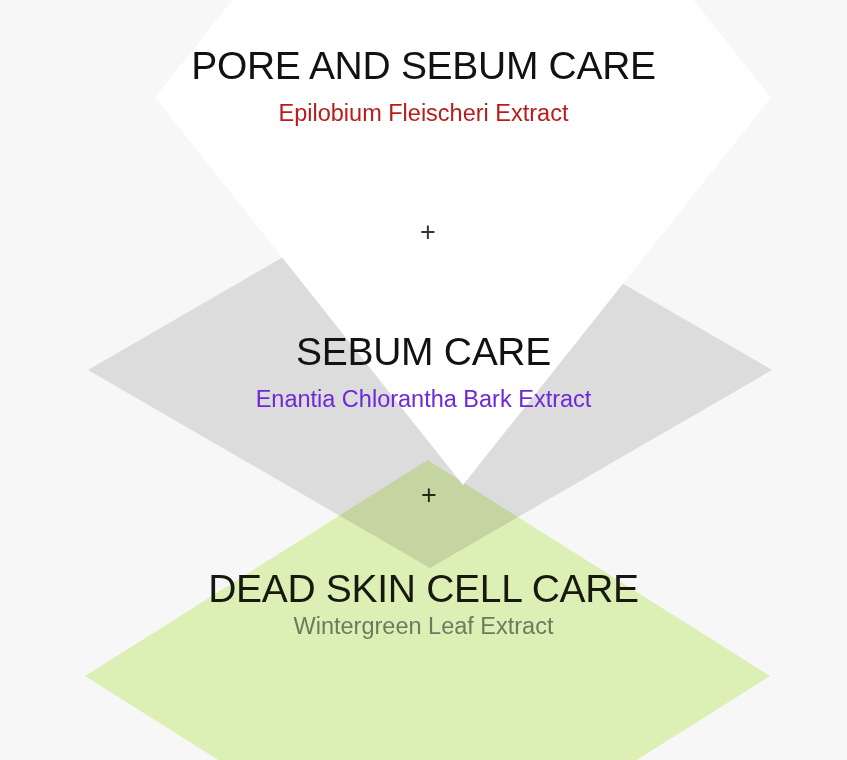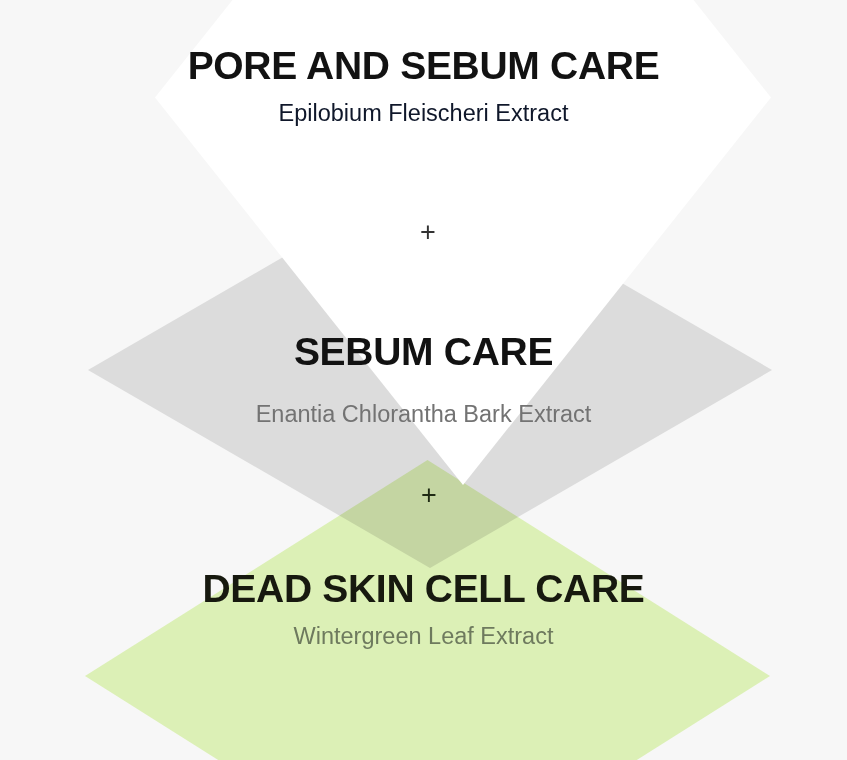--- a/index.html
+++ b/index.html
@@ -63,43 +63,43 @@
   
   .label-block {
     position: absolute;
     width: 847px;
     left: 0;
     text-align: center;
     z-index: 6;
     pointer-events: none;
   }
   .title {
-    font-weight: bold;
+    font-weight: normal;
     color: #121212;
     line-height: 1.05;
     letter-spacing: -0.3px;
     white-space: nowrap;
   }
   .subtitle {
-    color: #0f172a;
+    color: #b91c1c;
     line-height: 1.25;
     white-space: nowrap;
   }
 
   #block-pore        { top: 46px; }
   #block-pore .title    { font-size: 39px; }
   #block-pore .subtitle { font-size: 23.5px; margin-top: 12px; }
 
   #block-sebum       { top: 332px; }
   #block-sebum .title    { font-size: 39px; }
-  #block-sebum .subtitle { font-size: 23.5px; margin-top: 27px; color: #737373; }
+  #block-sebum .subtitle { font-size: 23.5px; margin-top: 12px; color: #6d28d9; }
 
   #block-dead-skin   { top: 569px; }
   #block-dead-skin .title    { font-size: 39px; color: #17190f; }
-  #block-dead-skin .subtitle { font-size: 23.5px; margin-top: 12px; color: #6e7a5e; }
+  #block-dead-skin .subtitle { font-size: 23.5px; margin-top: 2px; color: #6e7a5e; }
 
   
   .plus {
     position: absolute;
     z-index: 7;
     font-size: 27px;
     line-height: 1;
     color: #2a2a2a;
     font-weight: 400;
     width: 40px;

